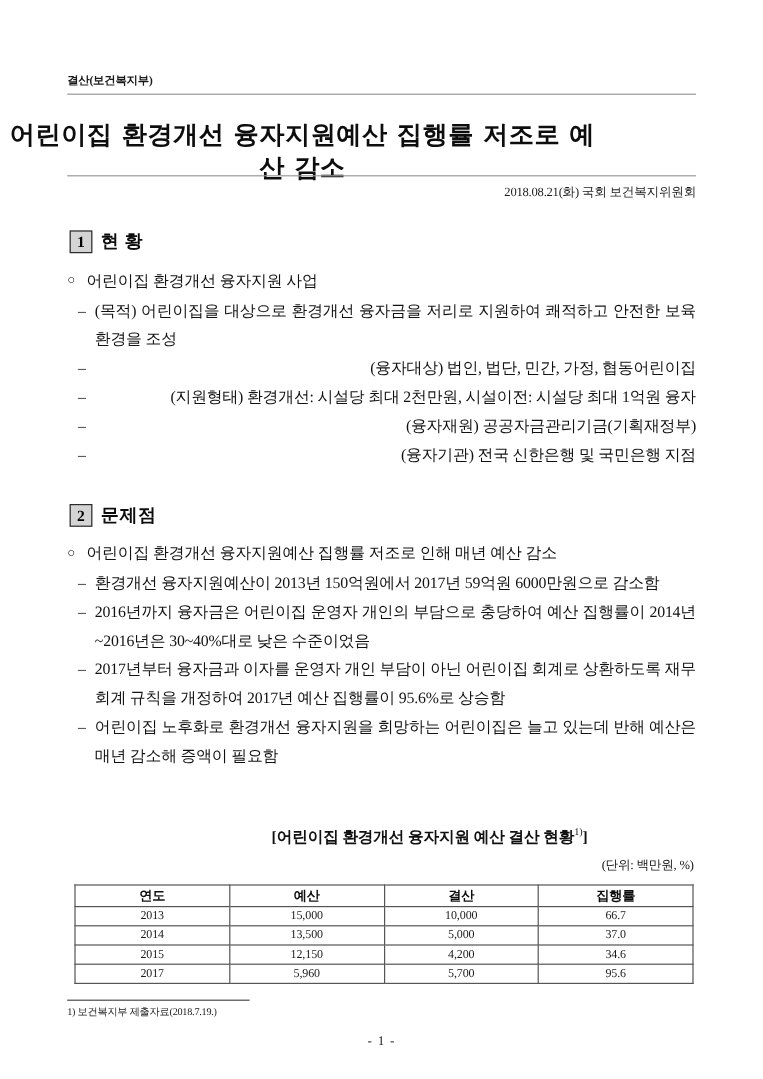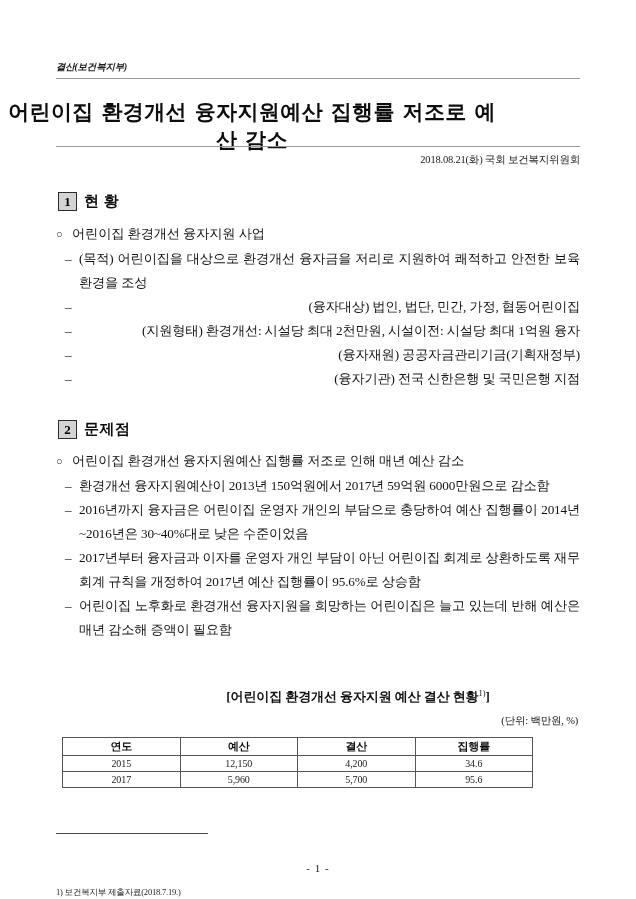--- a/index.html
+++ b/index.html
@@ -27,21 +27,20 @@
 
   
   .runhead {
     position: absolute;
     left: 56px;
     top: 61px;
     font-size: 9.5px;
     letter-spacing: -0.2px;
     color: #1a1a1a;
     font-weight: 600;
-    font-style: italic;
   }
   .rule-top {
     position: absolute;
     left: 56px;
     top: 78px;
     width: 524px;
     height: 1px;
     background: #9a9a9a;
   }
 
@@ -172,21 +171,21 @@
     top: 714px;
     font-size: 10.5px;
     letter-spacing: -0.2px;
     color: #111;
   }
 
   table.data {
     position: absolute;
     left: 62px;
     top: 737px;
-    width: 471px;
+    width: 516px;
     border-collapse: collapse;
     table-layout: fixed;
   }
   table.data th,
   table.data td {
     border: 1px solid #555555;
     text-align: center;
     box-sizing: border-box;
   }
   table.data th {
@@ -209,21 +208,21 @@
     position: absolute;
     left: 56px;
     top: 833px;
     width: 152px;
     height: 1px;
     background: #4a4a4a;
   }
   .footnote {
     position: absolute;
     left: 56px;
-    top: 887px;
+    top: 838px;
     font-size: 8.5px;
     letter-spacing: -0.2px;
     color: #1a1a1a;
   }
 
   .page-num {
     position: absolute;
     left: 0;
     top: 862px;
     width: 636px;
@@ -320,20 +319,32 @@
     <thead>
       <tr>
         <th>연도</th>
         <th>예산</th>
         <th>결산</th>
         <th>집행률</th>
       </tr>
     </thead>
     <tbody>
       <tr>
+        <td>2013</td>
+        <td>15,000</td>
+        <td>10,000</td>
+        <td>66.7</td>
+      </tr>
+      <tr>
+        <td>2014</td>
+        <td>13,500</td>
+        <td>5,000</td>
+        <td>37.0</td>
+      </tr>
+      <tr>
         <td>2015</td>
         <td>12,150</td>
         <td>4,200</td>
         <td>34.6</td>
       </tr>
       <tr>
         <td>2017</td>
         <td>5,960</td>
         <td>5,700</td>
         <td>95.6</td>

